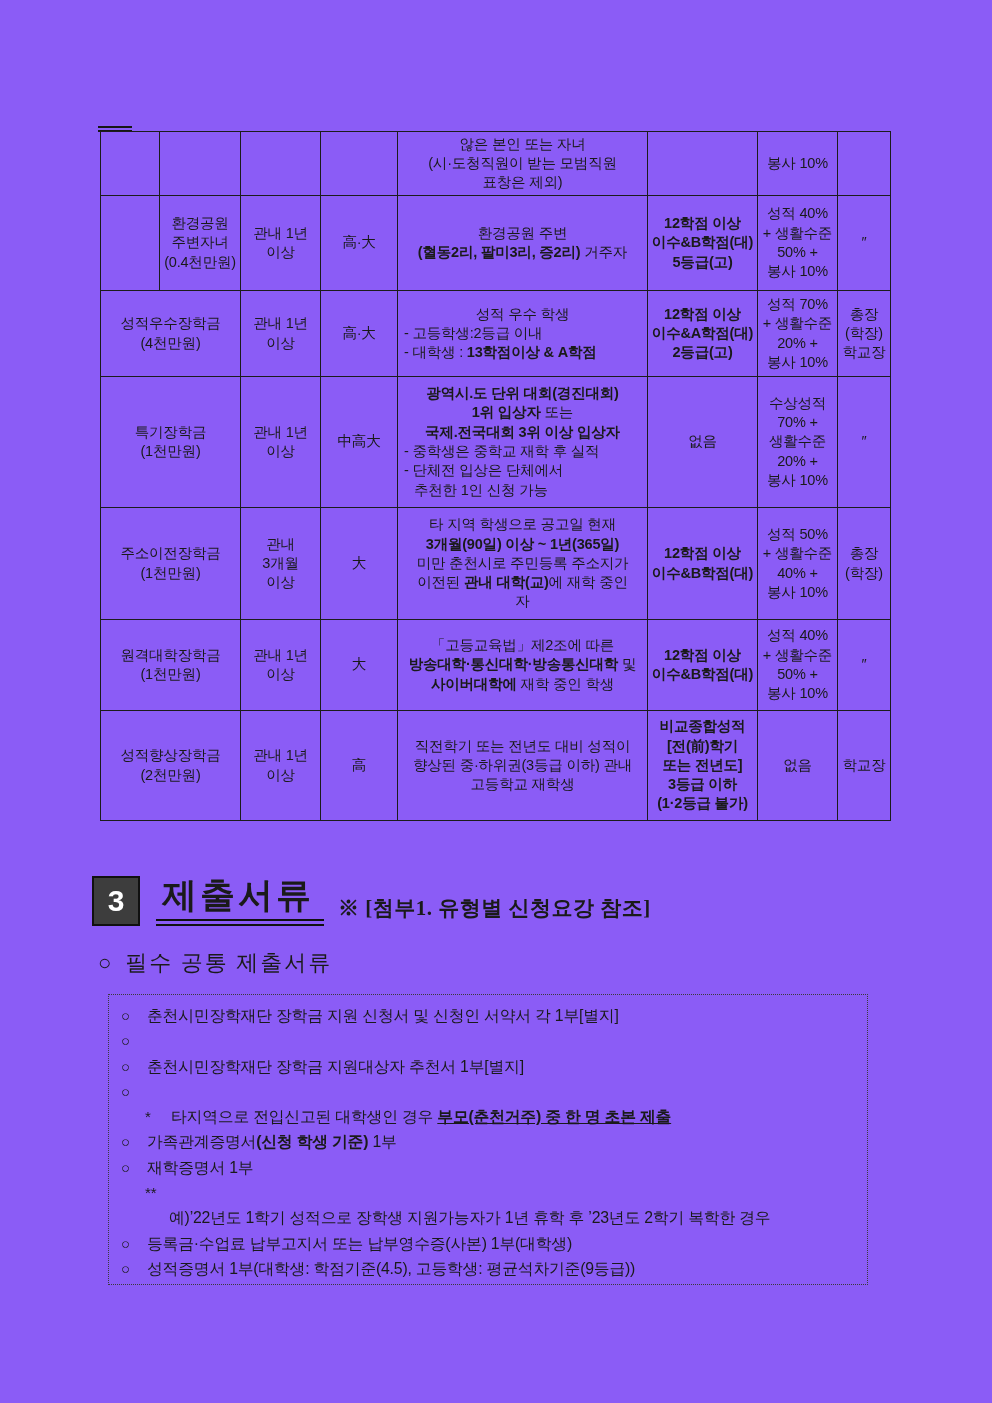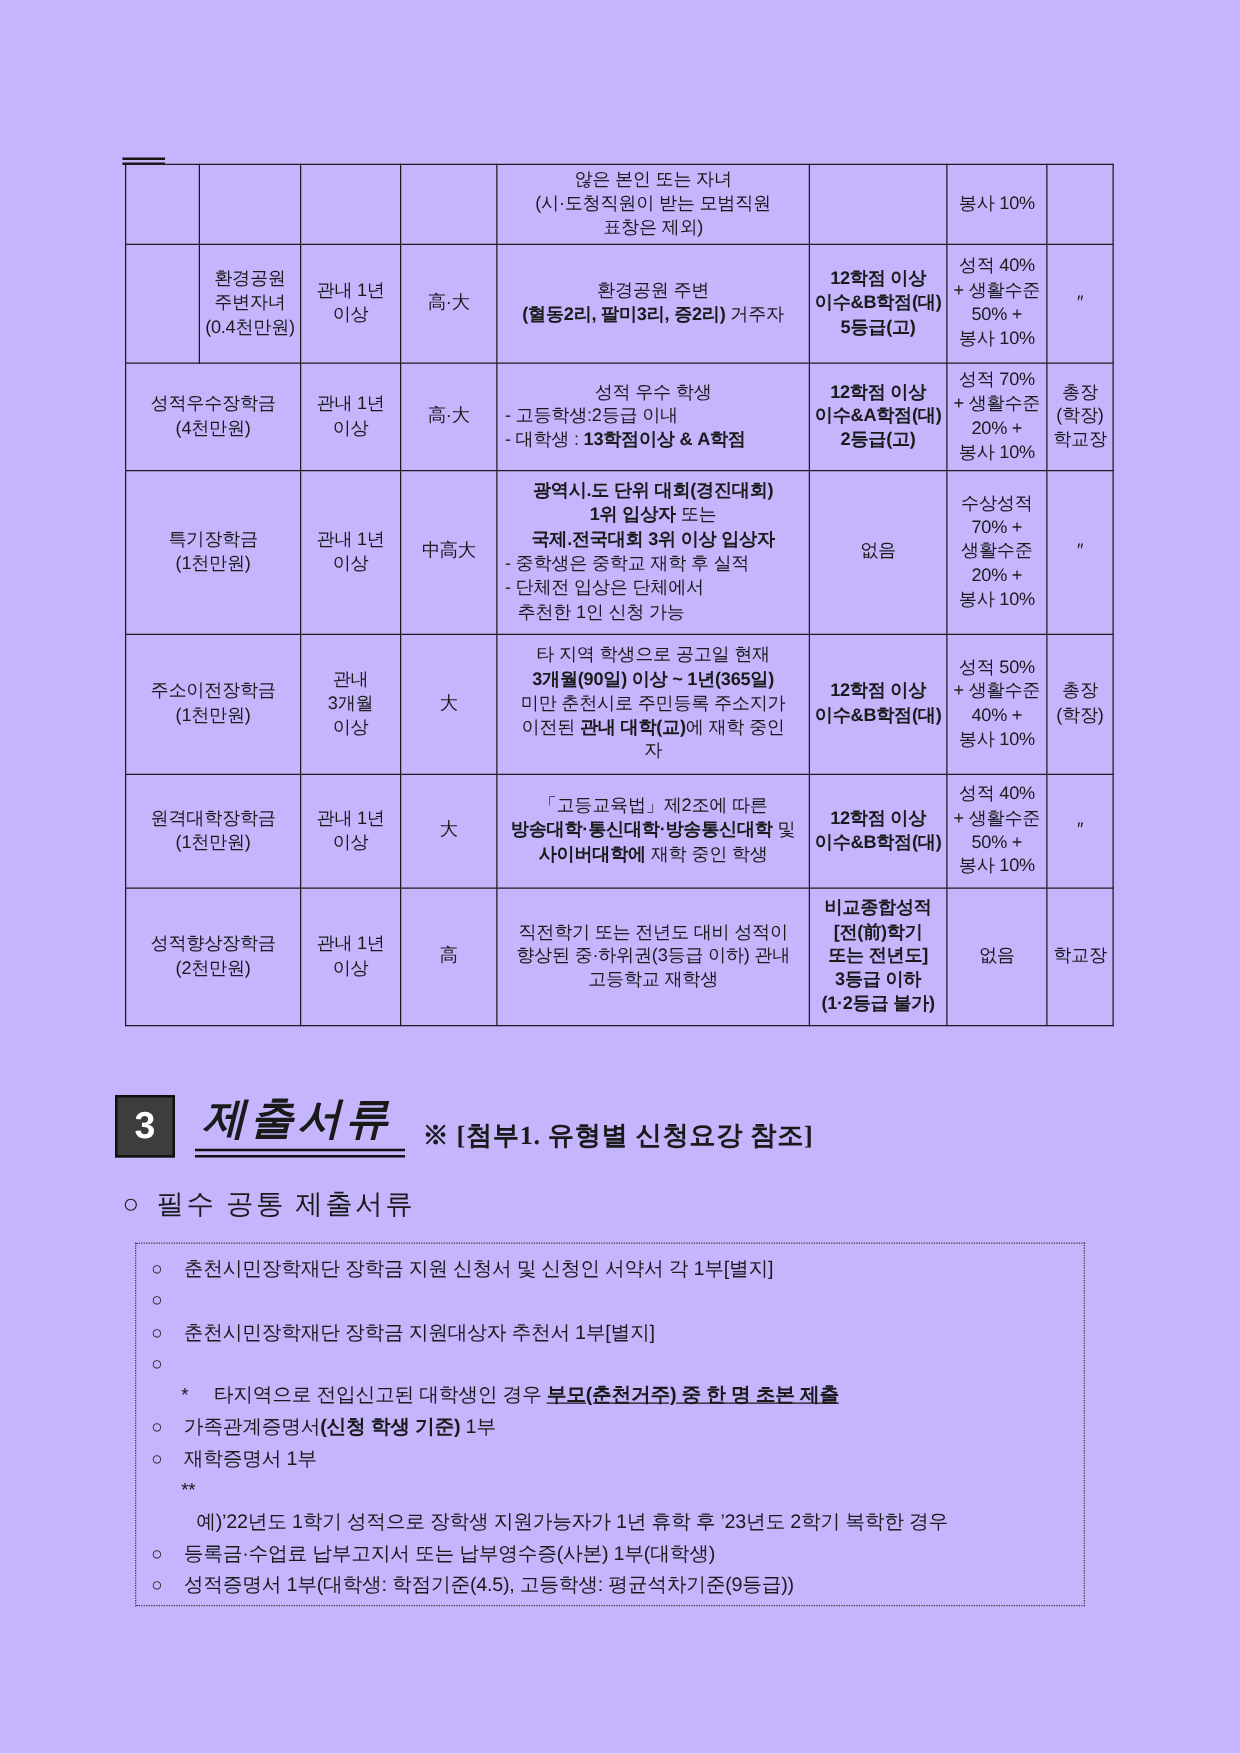--- a/index.html
+++ b/index.html
@@ -1,16 +1,16 @@
 <!DOCTYPE html>
 <html><head>
 <meta charset="utf-8">
 <style>
   html,body{margin:0;padding:0;background:#ffffff;}
-  .page{position:relative;width:992px;height:1403px;background:#c4b5fd;
+  .page{position:relative;width:992px;height:1403px;background:#8b5cf6;
         font-family:"Liberation Sans",sans-serif;color:#1a1a1a;overflow:hidden;}
 
   
   .stub{position:absolute;left:98px;top:126px;width:34px;height:6px;
         border-top:2px solid #161616;border-bottom:2px solid #161616;box-sizing:border-box;}
 
   .tblwrap{position:absolute;left:100px;top:131px;}
   table.sch{border-collapse:collapse;table-layout:fixed;width:790px;}
   table.sch td{border:1.6px solid #1c1c1c;padding:1px 2px;text-align:center;
         vertical-align:middle;font-size:14.5px;line-height:1.33;overflow:hidden;
@@ -26,37 +26,37 @@
   .u{text-decoration:underline;}
   .al{text-align:left;padding-left:4px;}
   .al2{text-align:left;padding-left:14px;}
 
   
   .sec{position:absolute;left:92px;top:876px;display:flex;align-items:flex-end;}
   .numbox{width:48px;height:50px;background:#3d3d3d;border:2.5px solid #101010;
         color:#ffffff;font-size:30px;font-weight:bold;display:flex;align-items:center;
         justify-content:center;box-sizing:border-box;flex:none;}
   .sec-title{margin-left:16px;font-size:35px;font-weight:800;letter-spacing:3px;
-        border-bottom:7px double #101010;padding:0 10px 5px 6px;line-height:1.05;font-style:italic;}
+        border-bottom:7px double #101010;padding:0 10px 5px 6px;line-height:1.05;}
   .sec-note{margin-left:14px;font-family:"Liberation Serif",serif;font-size:21px;
         font-weight:bold;padding-bottom:4px;letter-spacing:0.5px;}
 
   .subhead{position:absolute;left:98px;top:948px;font-family:"Liberation Serif",serif;
         font-size:22px;letter-spacing:2px;text-align:right;}
   .subhead .bullet{margin-right:12px;}
 
   
   .chk{position:absolute;left:108px;top:994px;width:760px;height:291px;
         border:1.5px dotted #3a3a3a;box-sizing:border-box;padding:8px 8px 0 12px;
         overflow:hidden;}
   .item{display:flex;align-items:baseline;font-size:15.8px;line-height:25.3px;
         white-space:nowrap;letter-spacing:-0.2px;}
   .item .mk{flex:none;min-width:20px;margin-right:6px;font-size:15px;}
   .item.ind1{margin-left:24px;}
-  .item.ind2{margin-left:36px;}
+  .item.ind2{margin-left:48px;}
 </style>
 </head>
 <body>
 
 <div class="page">
 
   <div class="stub"></div>
 
   <div class="tblwrap">
     <table class="sch">

